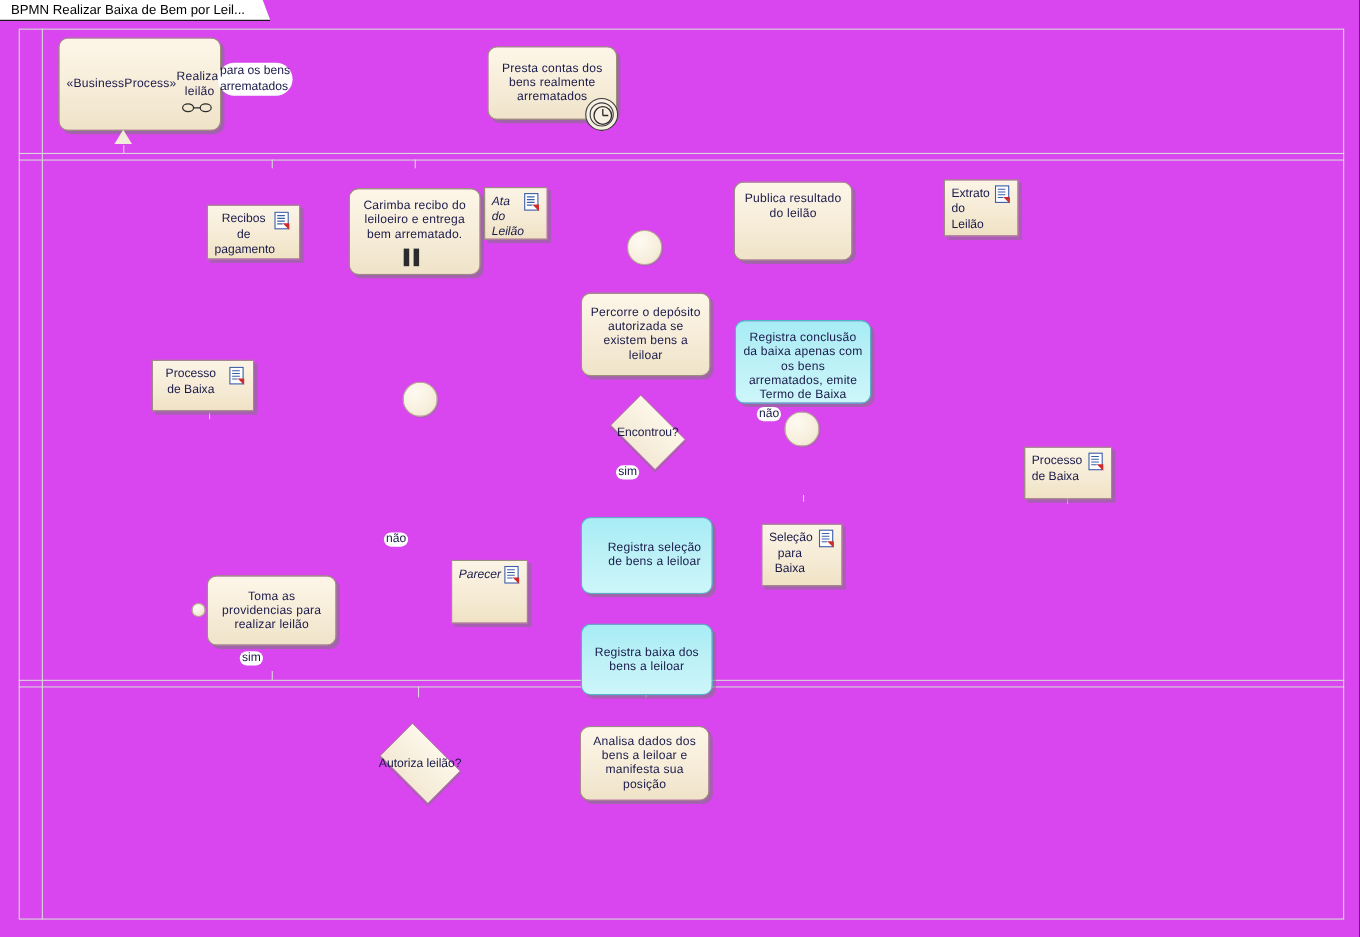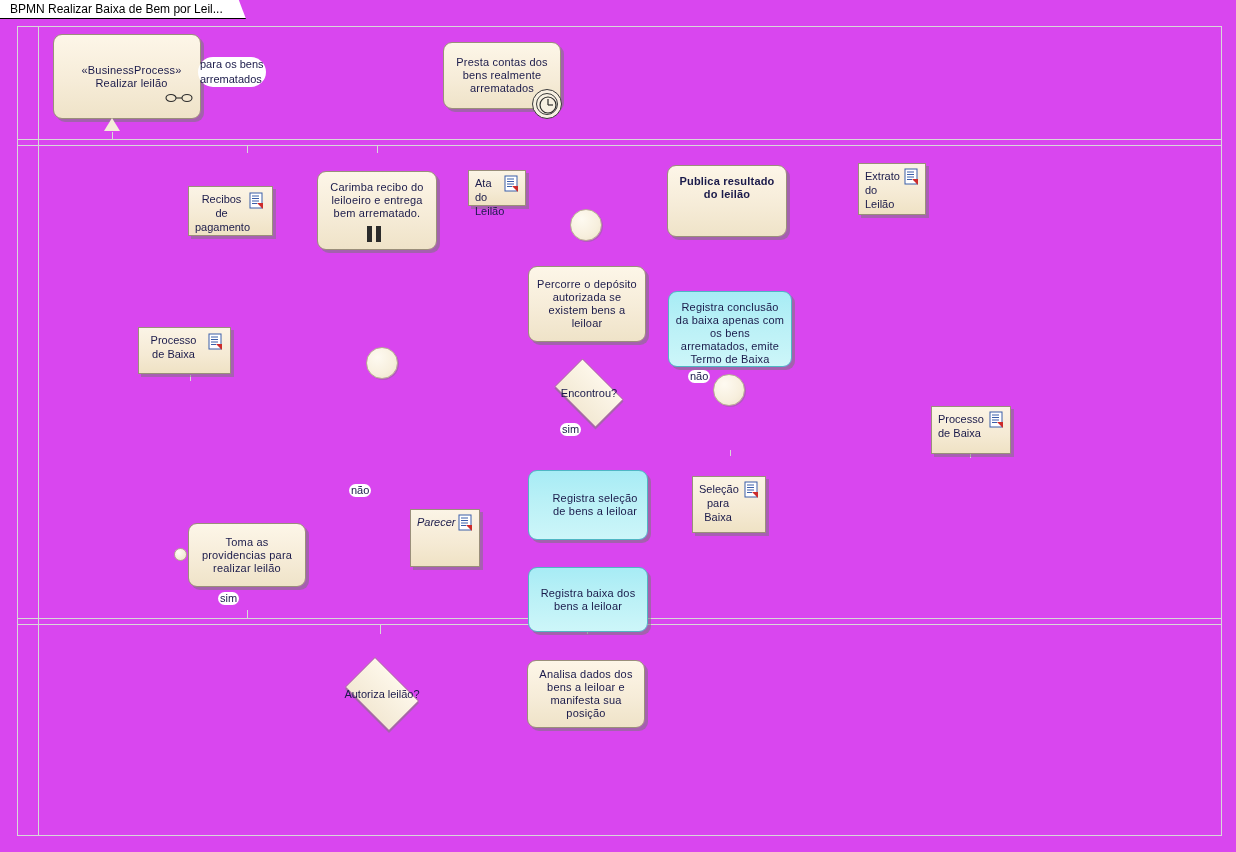--- a/index.html
+++ b/index.html
@@ -238,21 +238,21 @@
   <div class="stub" style="left:112px; top:132px; width:1px; height:8px;"></div>
   <div class="stub" style="left:247px; top:145px; width:1px; height:8px;"></div>
   <div class="stub" style="left:377px; top:145px; width:1px; height:8px;"></div>
   <div class="stub" style="left:247px; top:610px; width:1px; height:8px;"></div>
   <div class="stub" style="left:380px; top:624px; width:1px; height:10px;"></div>
   <div class="stub" style="left:587px; top:624px; width:1px; height:10px;"></div>
   <div class="stub" style="left:190px; top:375px; width:1px; height:6px;"></div>
   <div class="stub" style="left:730px; top:450px; width:1px; height:6px;"></div>
   <div class="stub" style="left:970px; top:452px; width:1px; height:6px;"></div>
 
-  <div class="shape task" style="left:53px; top:34px; width:148px; height:85px; flex-direction:column; justify-content:center;padding-left:15px;">
+  <div class="shape task" style="left:53px; top:34px; width:148px; height:85px; flex-direction:row; justify-content:center;padding-left:15px;">
     <div class="tlabel">«BusinessProcess»</div>
     <div class="tlabel">Realizar leilão</div>
   </div>
 
   <div class="subproc-marker" style="left:165px; top:92px;">
     <svg width="28" height="12" viewBox="0 0 28 12">
       <ellipse cx="6" cy="6" rx="5" ry="3.5" fill="none" stroke="#2b2b2b" stroke-width="1.1"></ellipse>
       <ellipse cx="22" cy="6" rx="5" ry="3.5" fill="none" stroke="#2b2b2b" stroke-width="1.1"></ellipse>
       <line x1="11" y1="6" x2="17" y2="6" stroke="#2b2b2b" stroke-width="1.1"></line>
     </svg>
@@ -291,37 +291,37 @@
   </div>
 
   <div class="shape task toplabel" style="left:317px; top:171px; width:120px; height:79px;">
     <span class="tlabel">Carimba recibo do leiloeiro e entrega bem arrematado.</span>
   </div>
   <div class="mi-marker" style="left:367px; top:226px;">
     <i></i>
       <i></i>
   </div>
 
-  <div class="shape dataobj" style="left:468px; top:170px; width:58px; height:36px; text-align:left;">
+  <div class="shape dataobj" style="left:440px; top:170px; width:58px; height:48px; text-align:left;font-style:italic;">
     <span class="dtext" style="text-align:left; padding-right:20px;">Ata do Leilão</span>
     <span class="doc-icon" style="right:4px; top:4px;">
       <svg width="17" height="18" viewBox="0 0 17 18">
         <rect x="1" y="1" width="12" height="15" fill="#ffffff" stroke="#3b5ea8" stroke-width="1"></rect>
         <line x1="3" y1="4" x2="10" y2="4" stroke="#3b5ea8" stroke-width="1"></line>
         <line x1="3" y1="6.5" x2="10" y2="6.5" stroke="#3b5ea8" stroke-width="1"></line>
         <line x1="3" y1="9" x2="10" y2="9" stroke="#3b5ea8" stroke-width="1"></line>
         <line x1="3" y1="11.5" x2="8" y2="11.5" stroke="#3b5ea8" stroke-width="1"></line>
         <polygon points="8,11 14,11 14,17" fill="#cc2b2b"></polygon>
       </svg>
     </span>
   </div>
 
   <div class="event-circle" style="left:570px; top:209px; width:30px; height:30px;"></div>
 
-  <div class="shape task toplabel" style="left:667px; top:165px; width:120px; height:72px;font-weight:bold;">
+  <div class="shape task toplabel" style="left:667px; top:165px; width:108px; height:72px;">
     <span class="tlabel">Publica resultado do leilão</span>
   </div>
 
   <div class="shape dataobj" style="left:858px; top:163px; width:68px; height:52px; text-align:left;">
     <span class="dtext" style="text-align:left; padding-right:22px;">Extrato do Leilão</span>
     <span class="doc-icon" style="right:4px; top:4px;">
       <svg width="17" height="18" viewBox="0 0 17 18">
         <rect x="1" y="1" width="12" height="15" fill="#ffffff" stroke="#3b5ea8" stroke-width="1"></rect>
         <line x1="3" y1="4" x2="10" y2="4" stroke="#3b5ea8" stroke-width="1"></line>
         <line x1="3" y1="6.5" x2="10" y2="6.5" stroke="#3b5ea8" stroke-width="1"></line>

